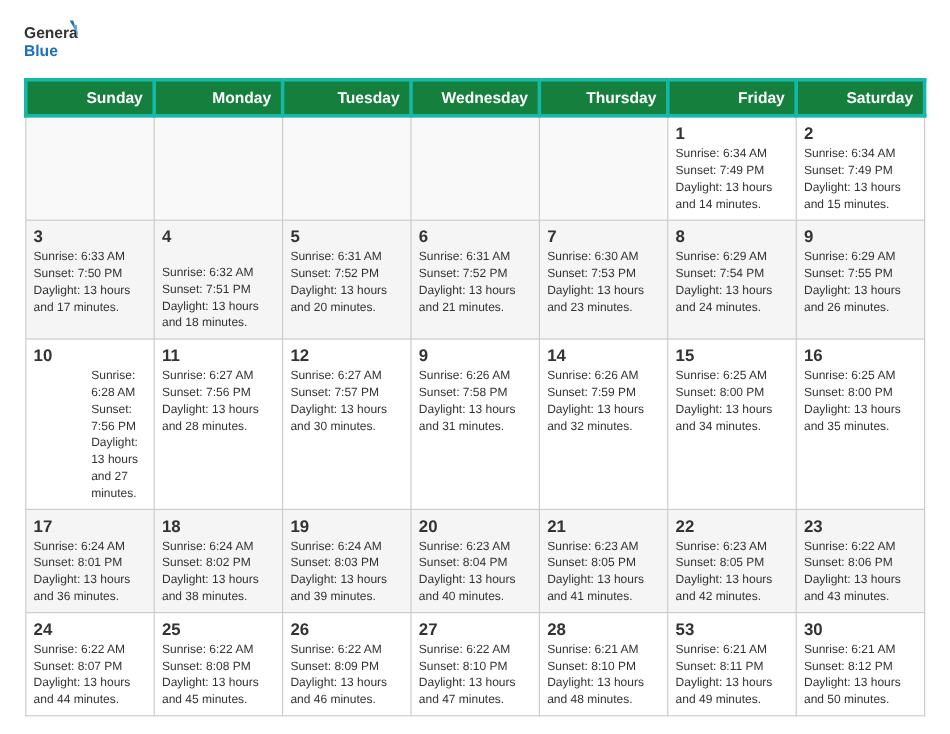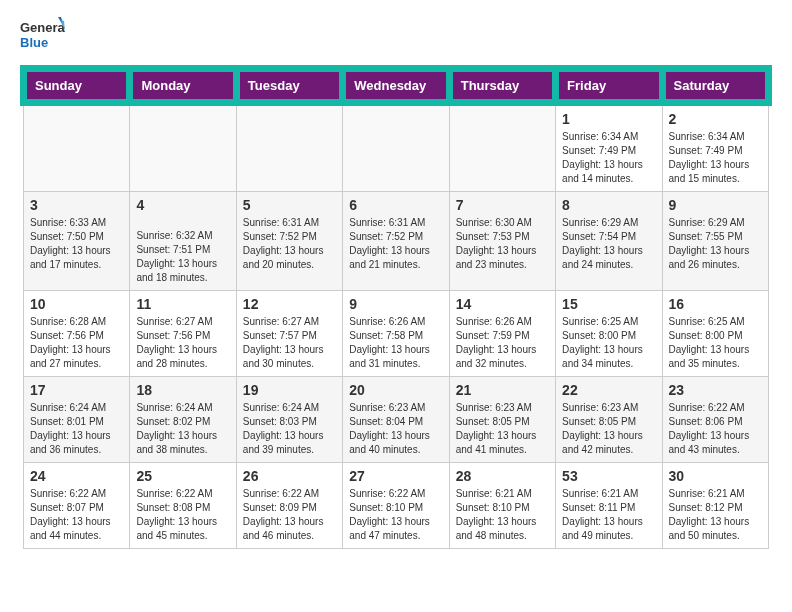--- a/index.html
+++ b/index.html
@@ -8,21 +8,21 @@
     .header { display: flex; justify-content: space-between; align-items: flex-start; padding: 15px 20px 5px 20px; }
     
     .logo { display: flex; align-items: center; }
     
     .title-section { text-align: right; }
     .month-title { font-size: 36px; font-weight: 300; color: #333; }
     .location-title { font-size: 16px; color: #555; }
     
     .calendar { width: 100%; border-collapse: collapse; margin: 0 10px; width: calc(100% - 20px); margin-left: 10px; }
     
-    .calendar th { background: #701a75; color: white; padding: 6px 8px; text-align: left; font-size: 13px; font-weight: bold; border: 7px solid #14b8a6; }
+    .calendar th { background: #15803d; color: white; padding: 6px 8px; text-align: right; font-size: 13px; font-weight: bold; border: 3px solid #14b8a6; }
     
     .calendar td { border: 1px solid #ccc; vertical-align: top; padding: 5px 6px; width: 14.28%; min-height: 80px; background: #fff; }
     
     .calendar tr:nth-child(even) td { background: #f5f5f5; }
     
     .day-number { font-size: 14px; font-weight: bold; color: #333; display: block; margin-bottom: 3px; }
     .day-info { font-size: 10px; color: #333; line-height: 1.4; }
     
     .empty-cell { background: #f9f9f9 !important; }
     
@@ -130,21 +130,21 @@
             <span class="day-number">9</span>
             <div class="day-info" style="white-space: pre-line;">Sunrise: 6:29 AM
 Sunset: 7:55 PM
 Daylight: 13 hours
 and 26 minutes.</div>
           </td>
         </tr>
         <tr>
           <td>
             <span class="day-number">10</span>
-            <div class="day-info" style="white-space: pre-line;">Sunrise: 6:28 AM
+            <div class="day-info" style="white-space: pre-line; margin-left: 48px;">Sunrise: 6:28 AM
 Sunset: 7:56 PM
 Daylight: 13 hours
 and 27 minutes.</div>
           </td>
           <td>
             <span class="day-number">11</span>
             <div class="day-info" style="white-space: pre-line;">Sunrise: 6:27 AM
 Sunset: 7:56 PM
 Daylight: 13 hours
 and 28 minutes.</div>

